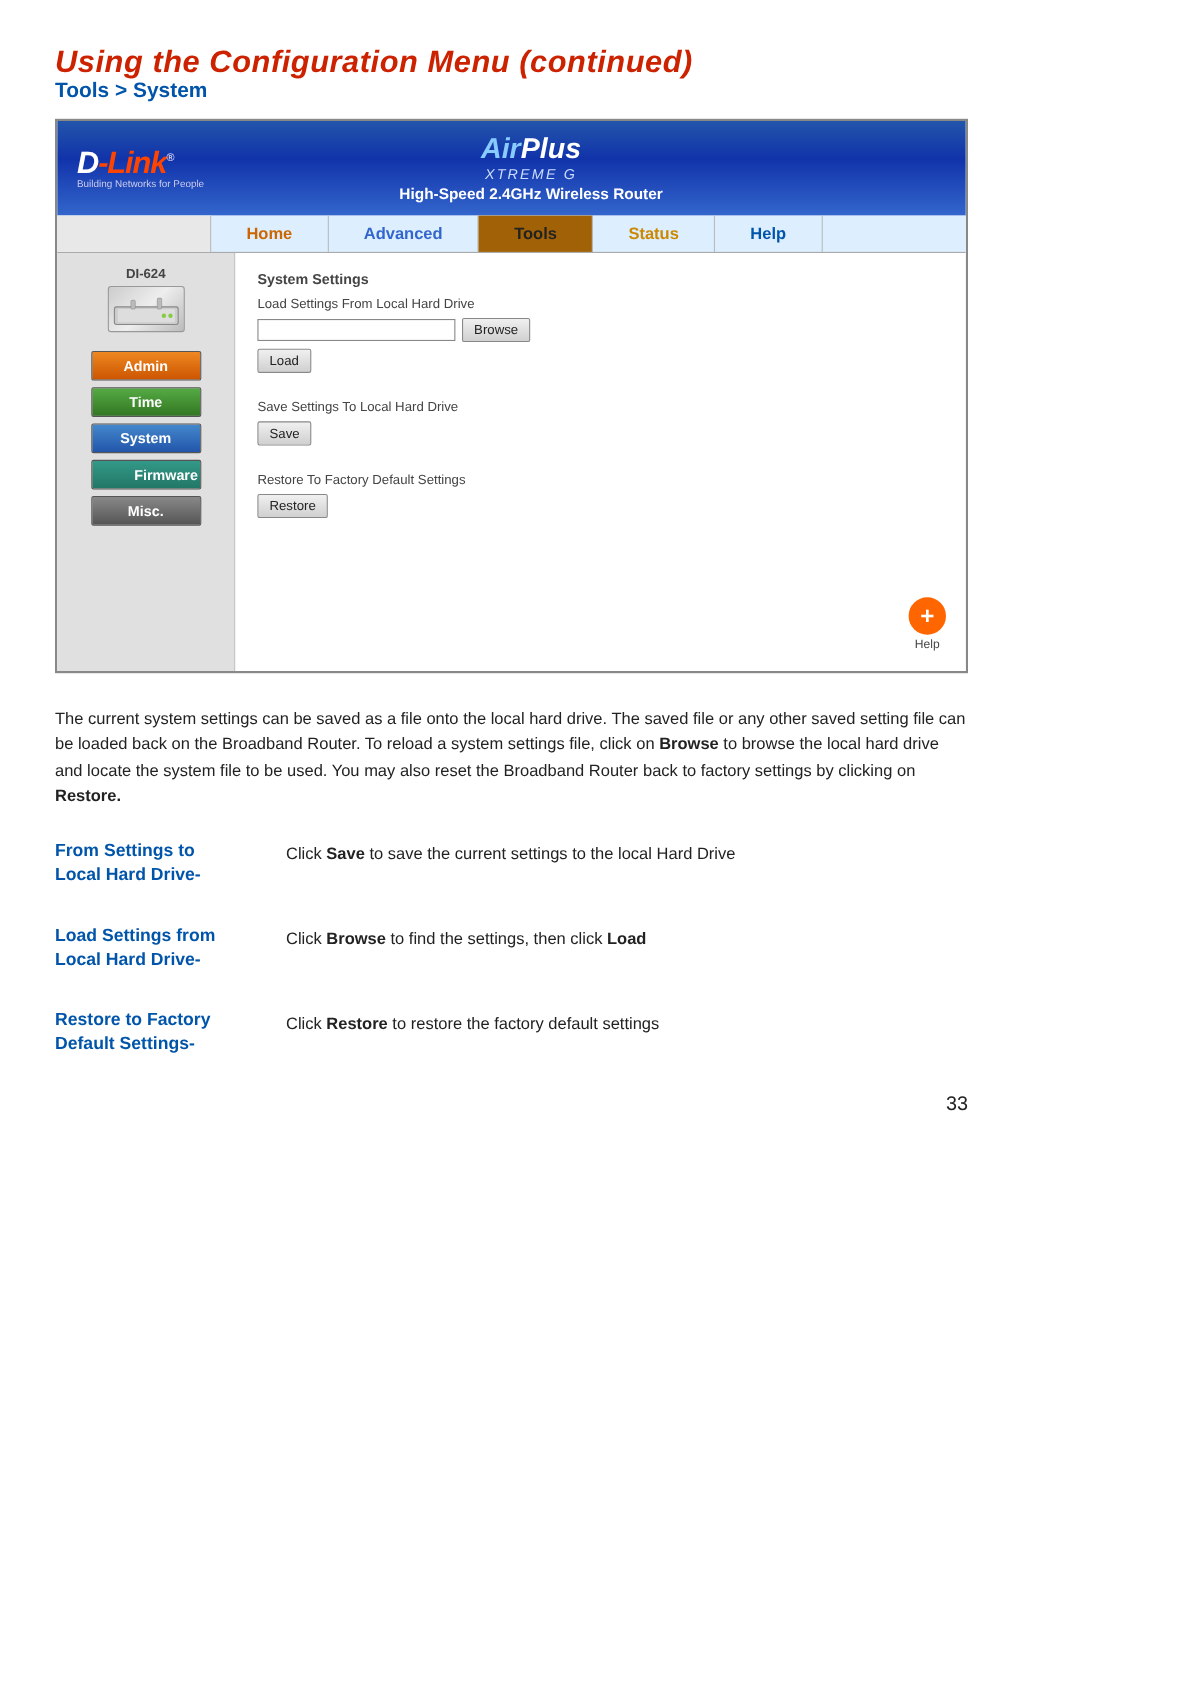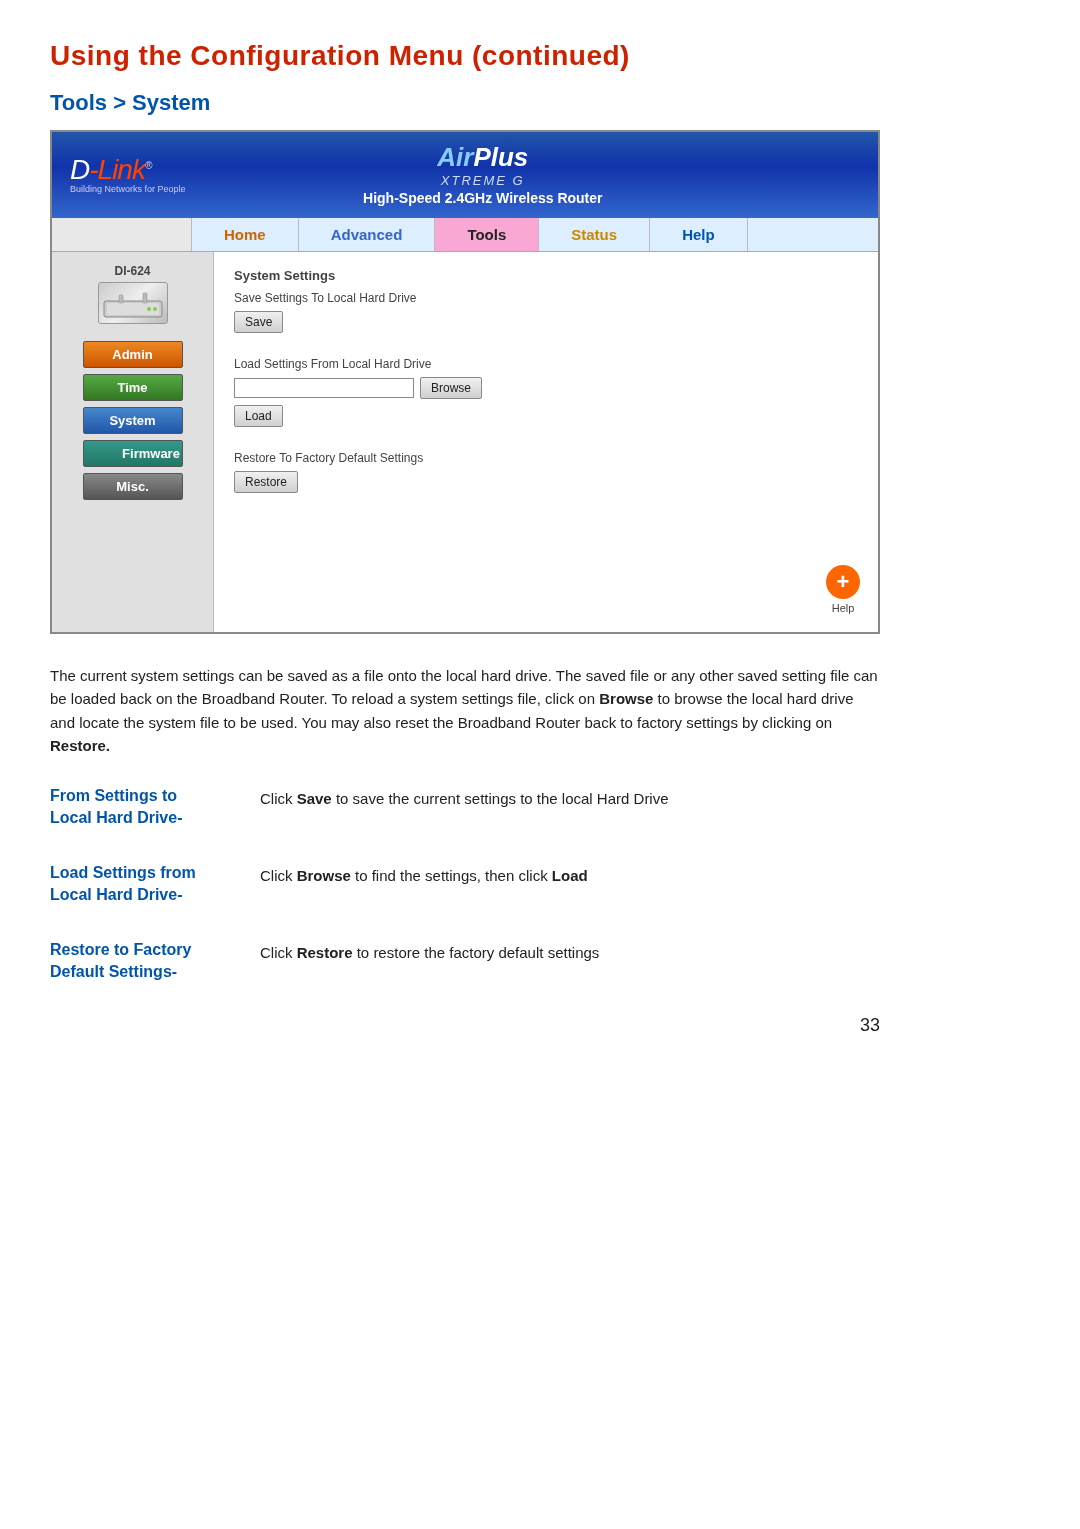--- a/index.html
+++ b/index.html
@@ -10,27 +10,28 @@
       min-height: 1529px;
       padding: 40px 50px;
       color: #222;
     }
 
     
     .page-title {
       font-size: 28px;
       font-weight: bold;
       color: #cc2200;
-      margin-bottom: 18px;
+      margin-bottom: 0;
       letter-spacing: 0.5px;
+      font-style: italic;
     }
 
     
     .section-heading {
-      font-size: 22px;
+      font-size: 19px;
       font-weight: bold;
       color: #0055aa;
       margin-bottom: 14px;
     }
 
     
     .router-frame {
       border: 2px solid #888;
       width: 100%;
       max-width: 830px;
@@ -48,21 +49,21 @@
       justify-content: space-between;
     }
 
     .dlink-logo {
       display: flex;
       flex-direction: column;
       color: #fff;
     }
     .dlink-logo-main {
       font-size: 28px;
-      font-weight: 400;
+      font-weight: 700;
       font-style: italic;
       color: #fff;
       letter-spacing: -1px;
     }
     .dlink-logo-main span {
       color: #ff4400;
     }
     .dlink-logo-sub {
       font-size: 9px;
       color: #cce;
@@ -114,21 +115,21 @@
       padding: 8px 32px;
       font-size: 15px;
       font-weight: bold;
       color: #333;
       cursor: pointer;
       border-right: 1px solid #bbb;
       display: flex;
       align-items: center;
     }
     .nav-item.active {
-      background: #f9a8d4;
+      background: #a16207;
       color: #333;
     }
     .nav-item.home { color: #cc6600; }
     .nav-item.advanced { color: #3366cc; }
     .nav-item.tools { color: #222; }
     .nav-item.status { color: #cc8800; }
     .nav-item.help { color: #0055aa; }
 
     
     .router-body {
@@ -377,31 +378,31 @@
       <div class="sidebar-btn blue"><strong>System</strong></div>
       <div class="sidebar-btn teal">Firmware</div>
       <div class="sidebar-btn gray">Misc.</div>
     </div>
 
     <div class="content-pane">
 
       <div class="content-section-title">System Settings</div>
 
       <div class="settings-block">
-        <div class="settings-label">Save Settings To Local Hard Drive</div>
-        <button class="btn-small">Save</button>
-      </div>
-
-      <div class="settings-block">
         <div class="settings-label">Load Settings From Local Hard Drive</div>
         <div class="load-row">
           <input class="load-input" type="text" placeholder="" style="">
           <button class="btn-small">Browse</button>
         </div>
         <button class="btn-small">Load</button>
+      </div>
+
+      <div class="settings-block">
+        <div class="settings-label">Save Settings To Local Hard Drive</div>
+        <button class="btn-small">Save</button>
       </div>
 
       <div class="settings-block">
         <div class="settings-label">Restore To Factory Default Settings</div>
         <button class="btn-small">Restore</button>
       </div>
 
       <div class="help-corner">
         <div class="help-icon-circle">+</div>
         <div class="help-label">Help</div>

